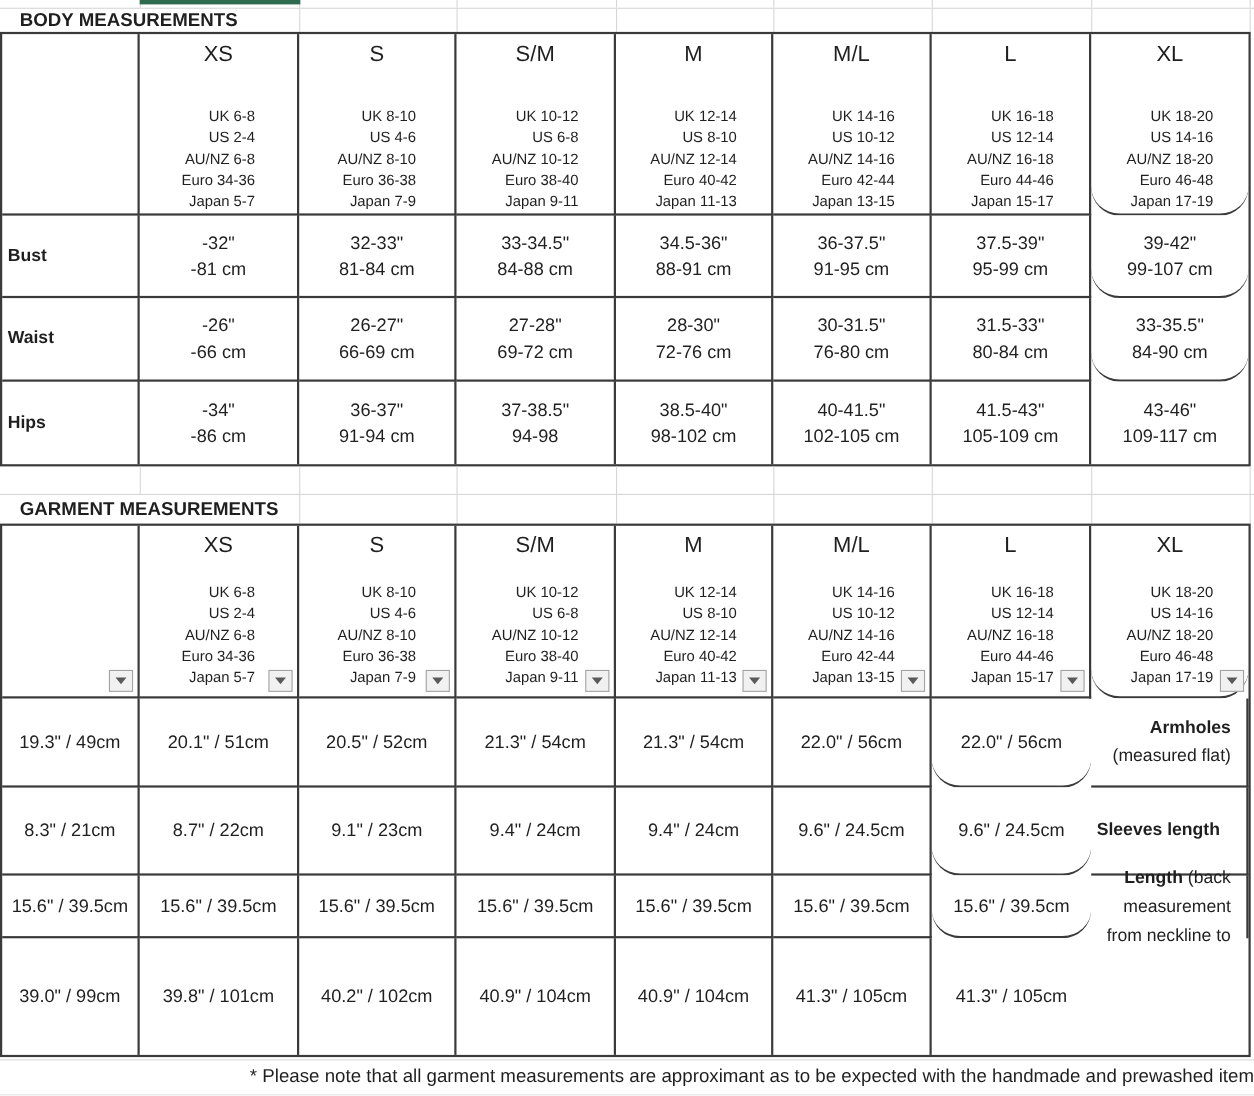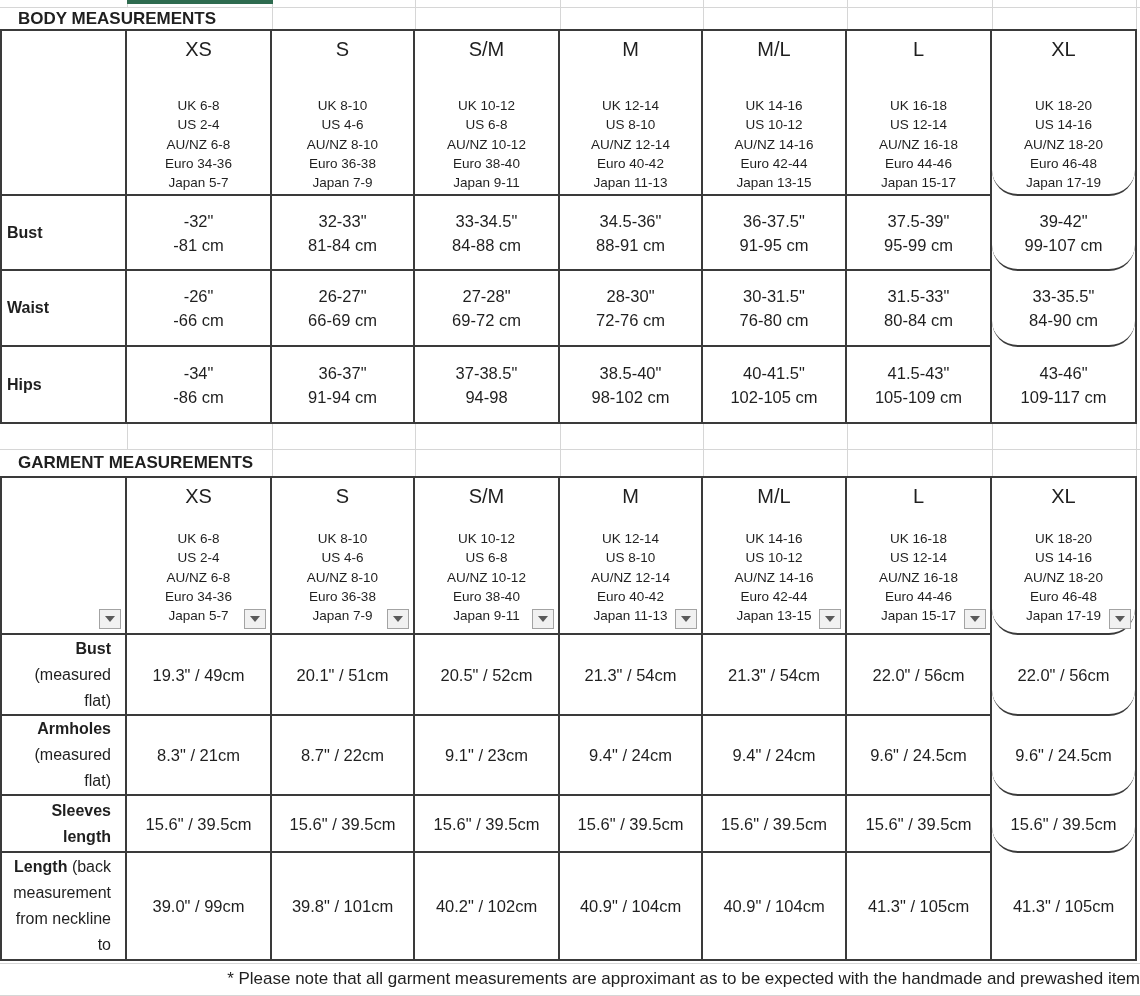--- a/index.html
+++ b/index.html
@@ -49,21 +49,21 @@
   .tbl-garment { top:476px; grid-template-rows:157px 81px 80px 57px 106px; }
 
   .c { box-sizing:border-box; border-right:2px solid #3a3a3a; border-bottom:2px solid #3a3a3a;
        display:flex; flex-direction:column; align-items:center; justify-content:center;
        text-align:center; position:relative; }
   .c.nr { border-right:none;border-radius:26px; }
   .c.nb { border-bottom:none; }
 
   .hc { justify-content:flex-start; padding-top:5px; }
   .sz { font-size:20px; line-height:26px; }
-  .conv { font-size:13.5px; line-height:19.3px; }
+  .conv { font-size:13.5px; line-height:19.3px;text-align:right; }
   .tbl-body .conv { margin-top:34px; }
   .tbl-garment .conv { margin-top:20px; }
 
   .lbl { align-items:flex-start; text-align:right; padding:2px 14px 2px 5px; font-size:16px; line-height:26px; }
   .lbl b { font-weight:bold; }
   .lt { display:block; }
 
   .dc { font-size:16.5px; line-height:24px; }
   .gdc { font-size:16.5px; line-height:24px; }
 
@@ -349,23 +349,20 @@
       <div>US 14-16</div>
       <div>AU/NZ 18-20</div>
       <div>Euro 46-48</div>
       <div>Japan 17-19</div>
     </div>
     <div class="dd">
         <span class="tri"></span>
       </div>
   </div>
 
-  <div class="c lbl">
-      <div class="lt"><b>Bust</b> <span>(measured flat)</span></div>
-    </div>
   <div class="c gdc">
       <div>19.3" / 49cm</div>
     </div>
   <div class="c gdc">
       <div>20.1" / 51cm</div>
     </div>
   <div class="c gdc">
       <div>20.5" / 52cm</div>
     </div>
   <div class="c gdc">

